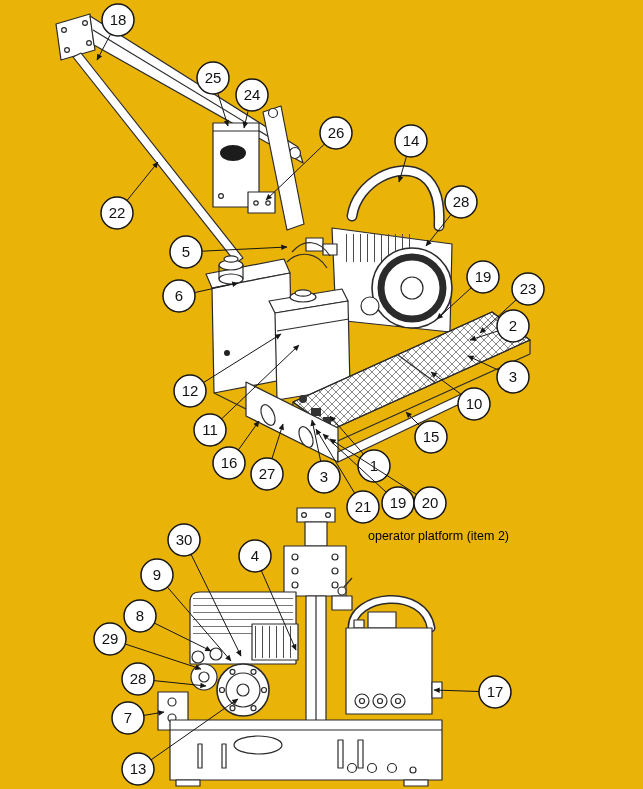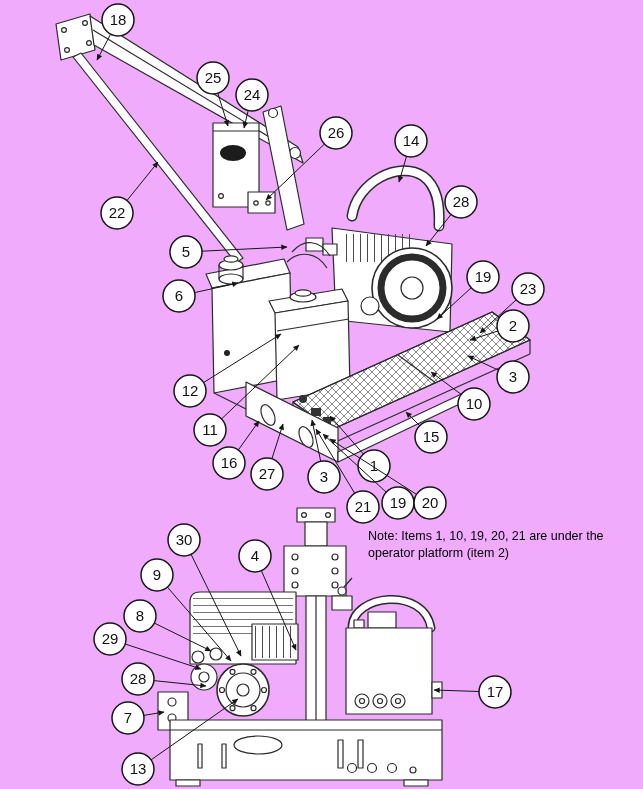--- a/index.html
+++ b/index.html
@@ -1,16 +1,16 @@
 <!DOCTYPE html>
 <html><head>
 <meta charset="utf-8">
 <style>
   html,body{margin:0;padding:0;background:#fff}
-  .page{position:relative;width:643px;height:789px;background:#f0abfc;overflow:hidden;font-family:"Liberation Sans",sans-serif}
+  .page{position:relative;width:643px;height:789px;background:#eab308;overflow:hidden;font-family:"Liberation Sans",sans-serif}
   .diagram-svg{position:absolute;left:0;top:0}
   .note{position:absolute;left:368px;top:528px;width:245px;font-size:12.5px;line-height:1.35;color:#000}
   .balloon{fill:#fff;stroke:#161616;stroke-width:1.5}
   .leader{stroke:#161616;stroke-width:1;fill:none}
   .balloon-num{font-family:"Liberation Sans",sans-serif;font-size:15px;fill:#111;text-anchor:middle}
 </style>
 </head>
 <body>
 
 <div class="page">
@@ -377,17 +377,16 @@
         </g>
         <g>
           <line x1="151.1" y1="759.8" x2="238" y2="699" class="leader" marker-end="url(#arrowhead)"></line>
           <circle cx="138" cy="769" r="16" class="balloon"></circle>
           <text x="138" y="774.2" class="balloon-num">13</text>
         </g>
       </g>
   </svg>
 
   <div class="note">
-    <div>Note: Items 1, 10, 19, 20, 21 are under the</div>
     <div>operator platform (item 2)</div>
   </div>
 
 </div>
 
 </body></html>

